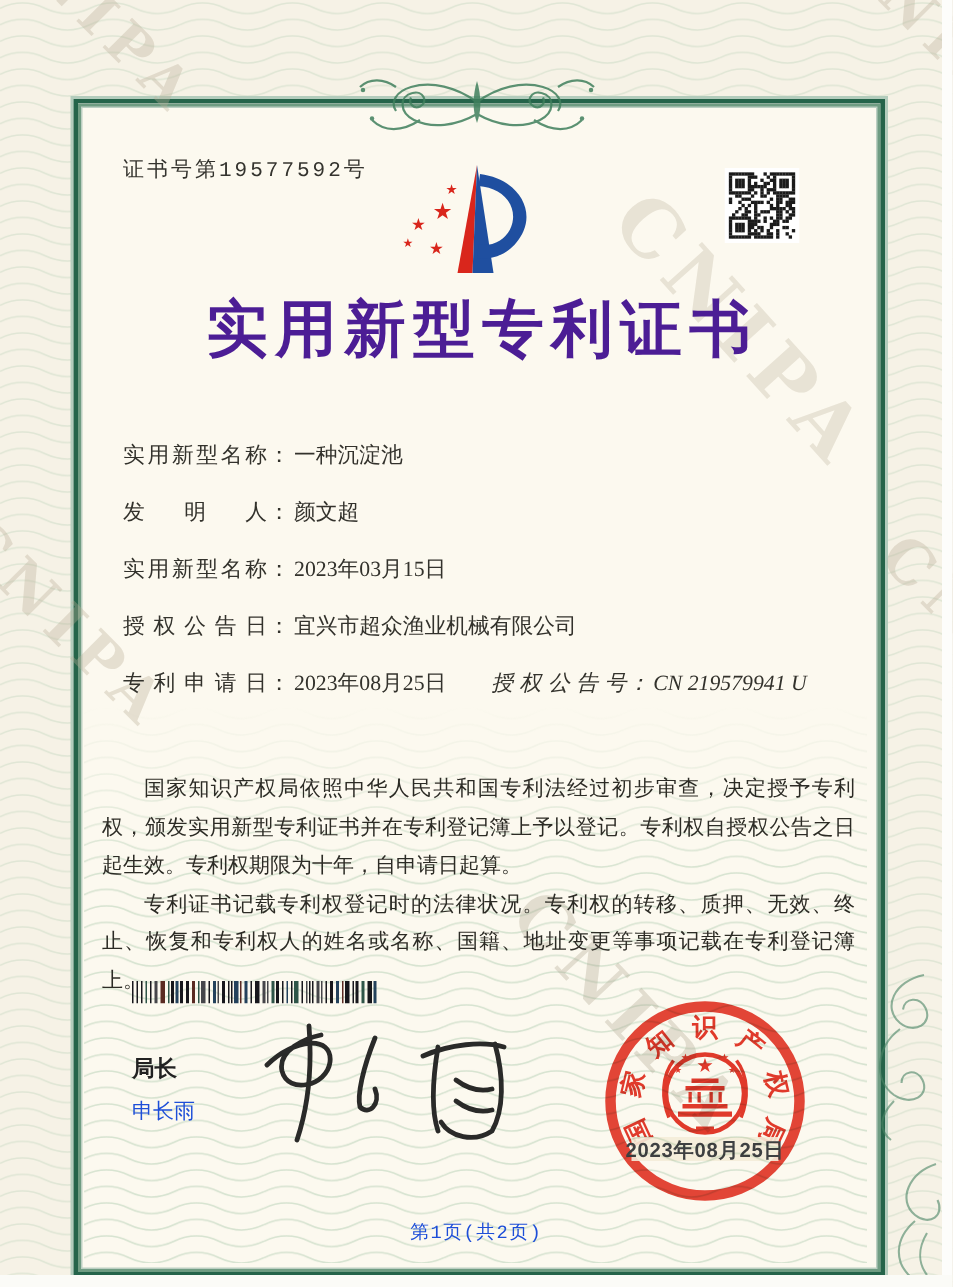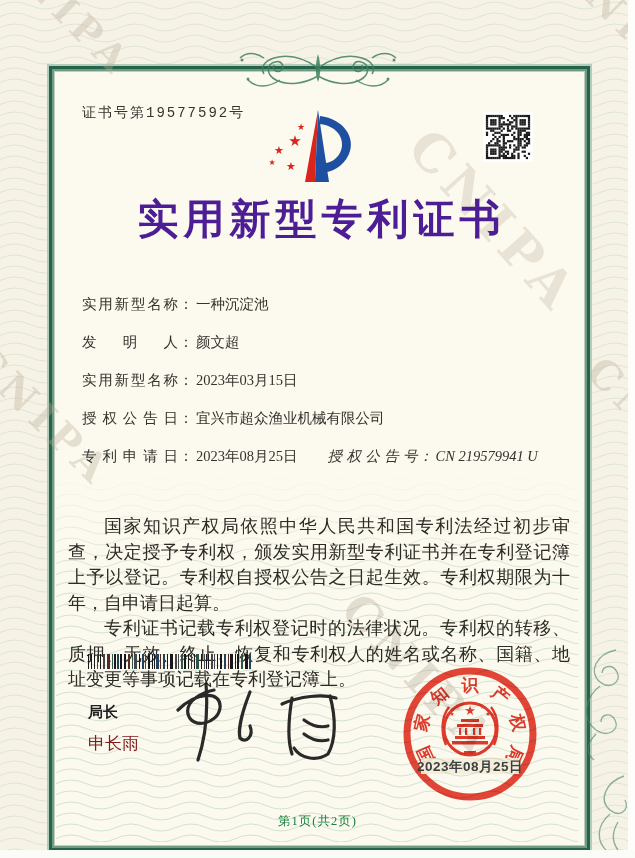--- a/index.html
+++ b/index.html
@@ -42,35 +42,35 @@
 
   .fields{position:absolute;left:82px;top:256px;width:480px;z-index:6;font-size:14.5px;color:#33322c;margin-top:37px;}
   .frow{margin-bottom:15px;line-height:23px;white-space:nowrap;}
   .flabel{display:inline-block;width:96px;text-align:justify;text-align-last:justify;vertical-align:baseline;}
   .fcolon{display:inline-block;width:16px;text-align:center;}
   .fvalue{margin-left:2px;}
   .grant-group{margin-left:30px;font-style:italic;}
   .grant-group .flabel{width:90px;}
 
   .paras{position:absolute;left:68px;top:514px;width:502px;z-index:6;}
-  .paras p{margin:0;text-indent:2em;font-size:18px;line-height:25.5px;text-align:justify;
+  .paras p{margin:0;text-indent:2em;font-size:14px;line-height:25.5px;text-align:justify;
            color:#2c2b25;font-family:"Liberation Serif","DejaVu Serif",serif;}
 
   .barcode{position:absolute;left:88px;top:654px;z-index:6;}
   .sig-title{position:absolute;left:88px;top:703px;z-index:6;font-size:15px;
              font-family:"Liberation Sans","DejaVu Sans",sans-serif;color:#222;font-weight:bold;}
-  .sig-name{position:absolute;left:88px;top:732px;z-index:6;font-size:17px;
-             font-family:"Liberation Sans","DejaVu Sans",sans-serif;color:#7f1d1d;}
+  .sig-name{position:absolute;left:88px;top:732px;z-index:6;font-size:14px;
+             font-family:"Liberation Sans","DejaVu Sans",sans-serif;color:#1d4ed8;}
   .sig-hand{position:absolute;left:150px;top:670px;z-index:6;}
 
   .seal{position:absolute;left:395px;top:659px;z-index:7;mix-blend-mode:multiply;opacity:.95;}
   .seal text{font-family:"Liberation Sans","DejaVu Sans",sans-serif;}
 
   .footer{position:absolute;left:0;top:813px;width:635px;z-index:6;text-align:center;
-          font-size:12.5px;letter-spacing:1px;color:#15803d;}
+          font-size:12.5px;letter-spacing:1px;color:#1d4ed8;font-family:Liberation Mono, monospace;}
 
   .edge-r{position:absolute;right:0;top:0;width:7px;height:858px;background:#fdfdfb;z-index:9;}
   .edge-b{position:absolute;left:0;bottom:0;width:635px;height:8px;background:#fbfbf7;z-index:9;}
 </style>
 </head>
 <body>
 
 <div id="page">
 
   <svg width="0" height="0" style="position:absolute">

